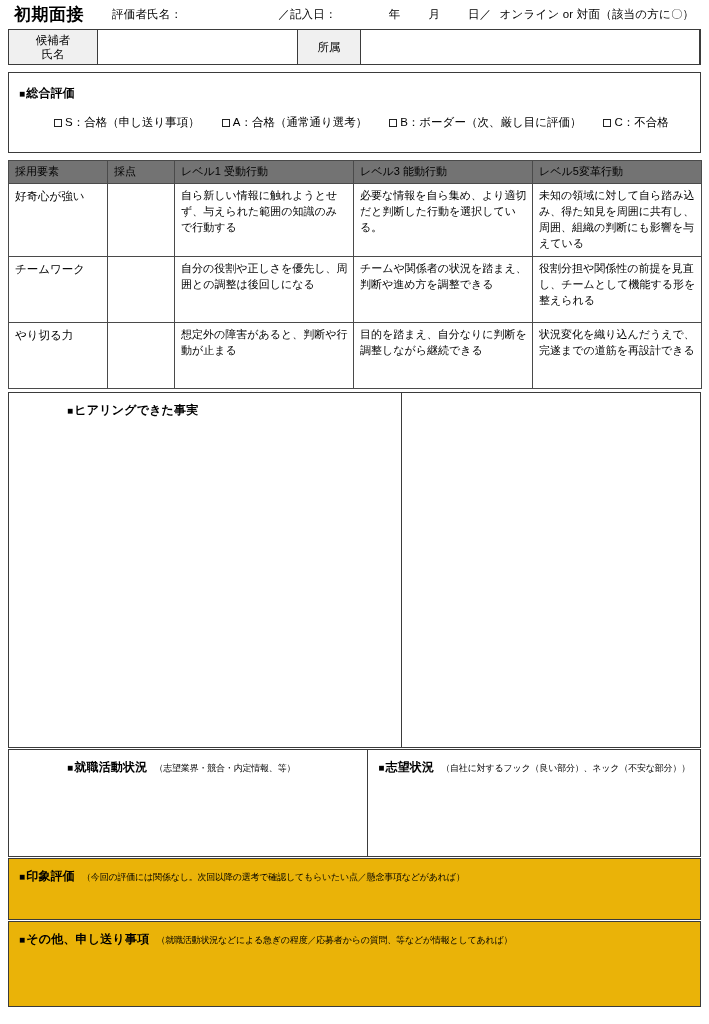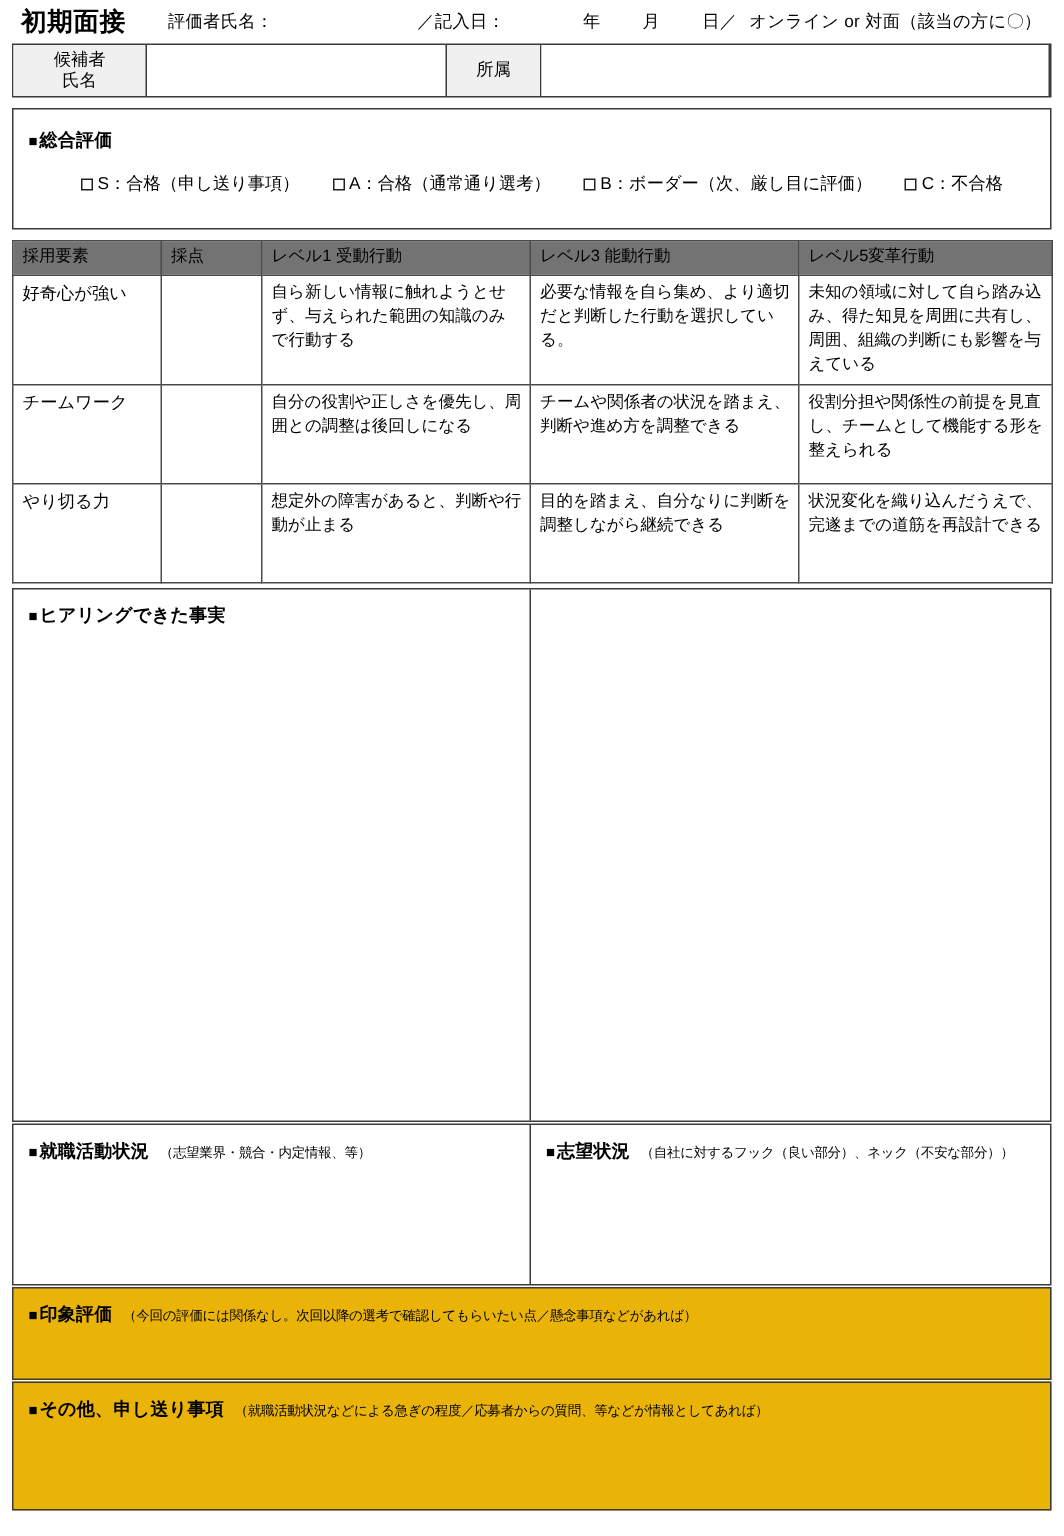--- a/index.html
+++ b/index.html
@@ -159,20 +159,21 @@
 
   
   .notes {
     position: absolute;
     left: 8px;
     width: 693px;
     border: 1.4px solid #3b3b3b;
     box-sizing: border-box;
     background: #fff;
     display: flex;
+    padding-left: 48px;
   }
   .notes .col {
     box-sizing: border-box;
     padding: 9px 10px;
     position: relative;
   }
   .notes .col-left  { width: 345px; border-right: 1.4px solid #3b3b3b; }
   .notes .col-right { flex: 1 1 auto; }
 
   #notes-upper { top: 392px; height: 356px; }

